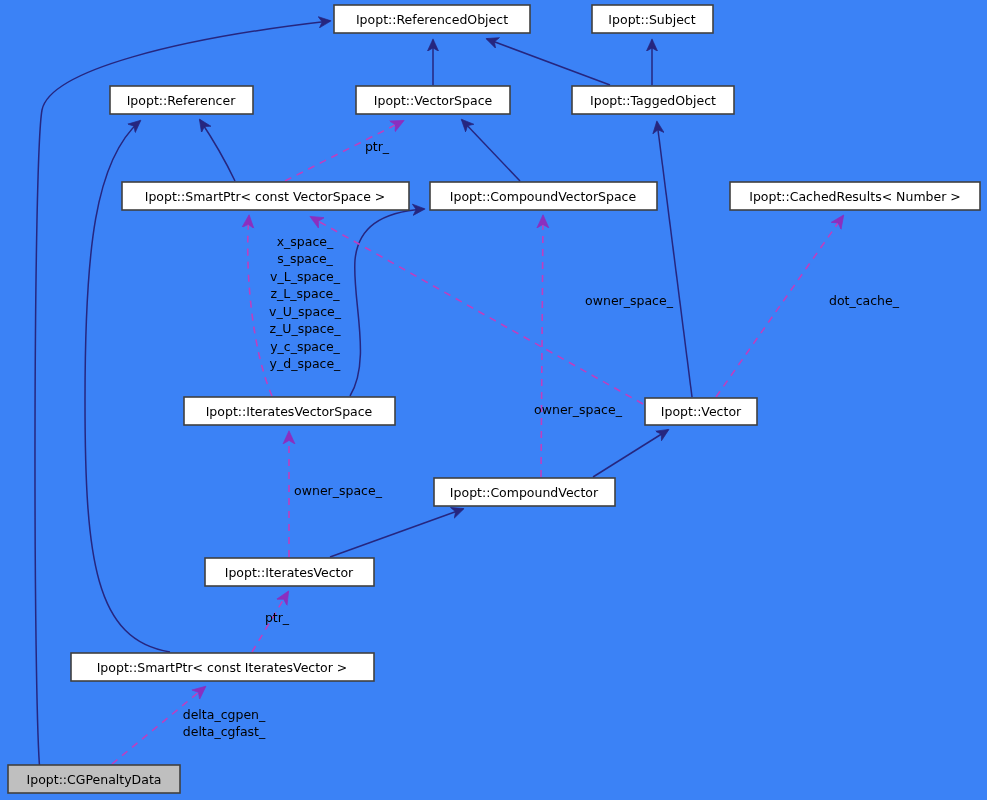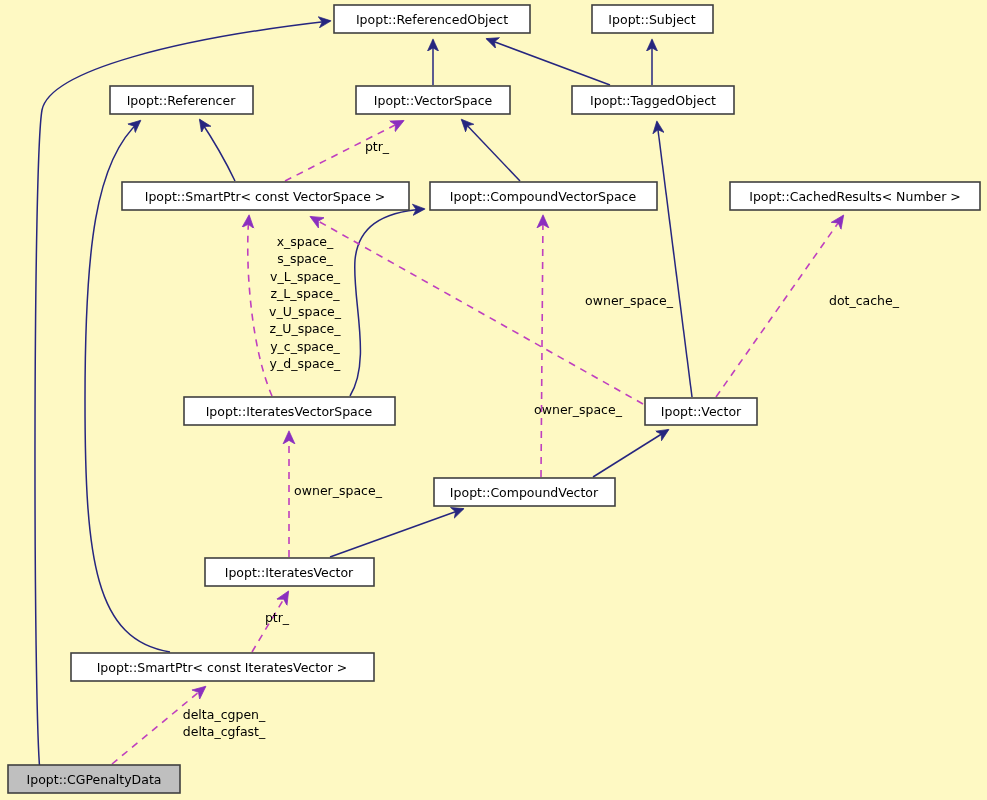--- a/index.html
+++ b/index.html
@@ -10,21 +10,21 @@
   body {
     font-family: "DejaVu Sans", "Liberation Sans", sans-serif;
     width: 987px;
     height: 800px;
     overflow: hidden;
   }
   #diagram-root {
     position: relative;
     width: 987px;
     height: 800px;
-    background: #fef9c3;
+    background: #3b82f6;
   }
   svg.graph {
     display: block;
     width: 987px;
     height: 800px;
   }
   .node-box {
     fill: #ffffff;
     stroke: #404040;
     stroke-width: 1.6;

